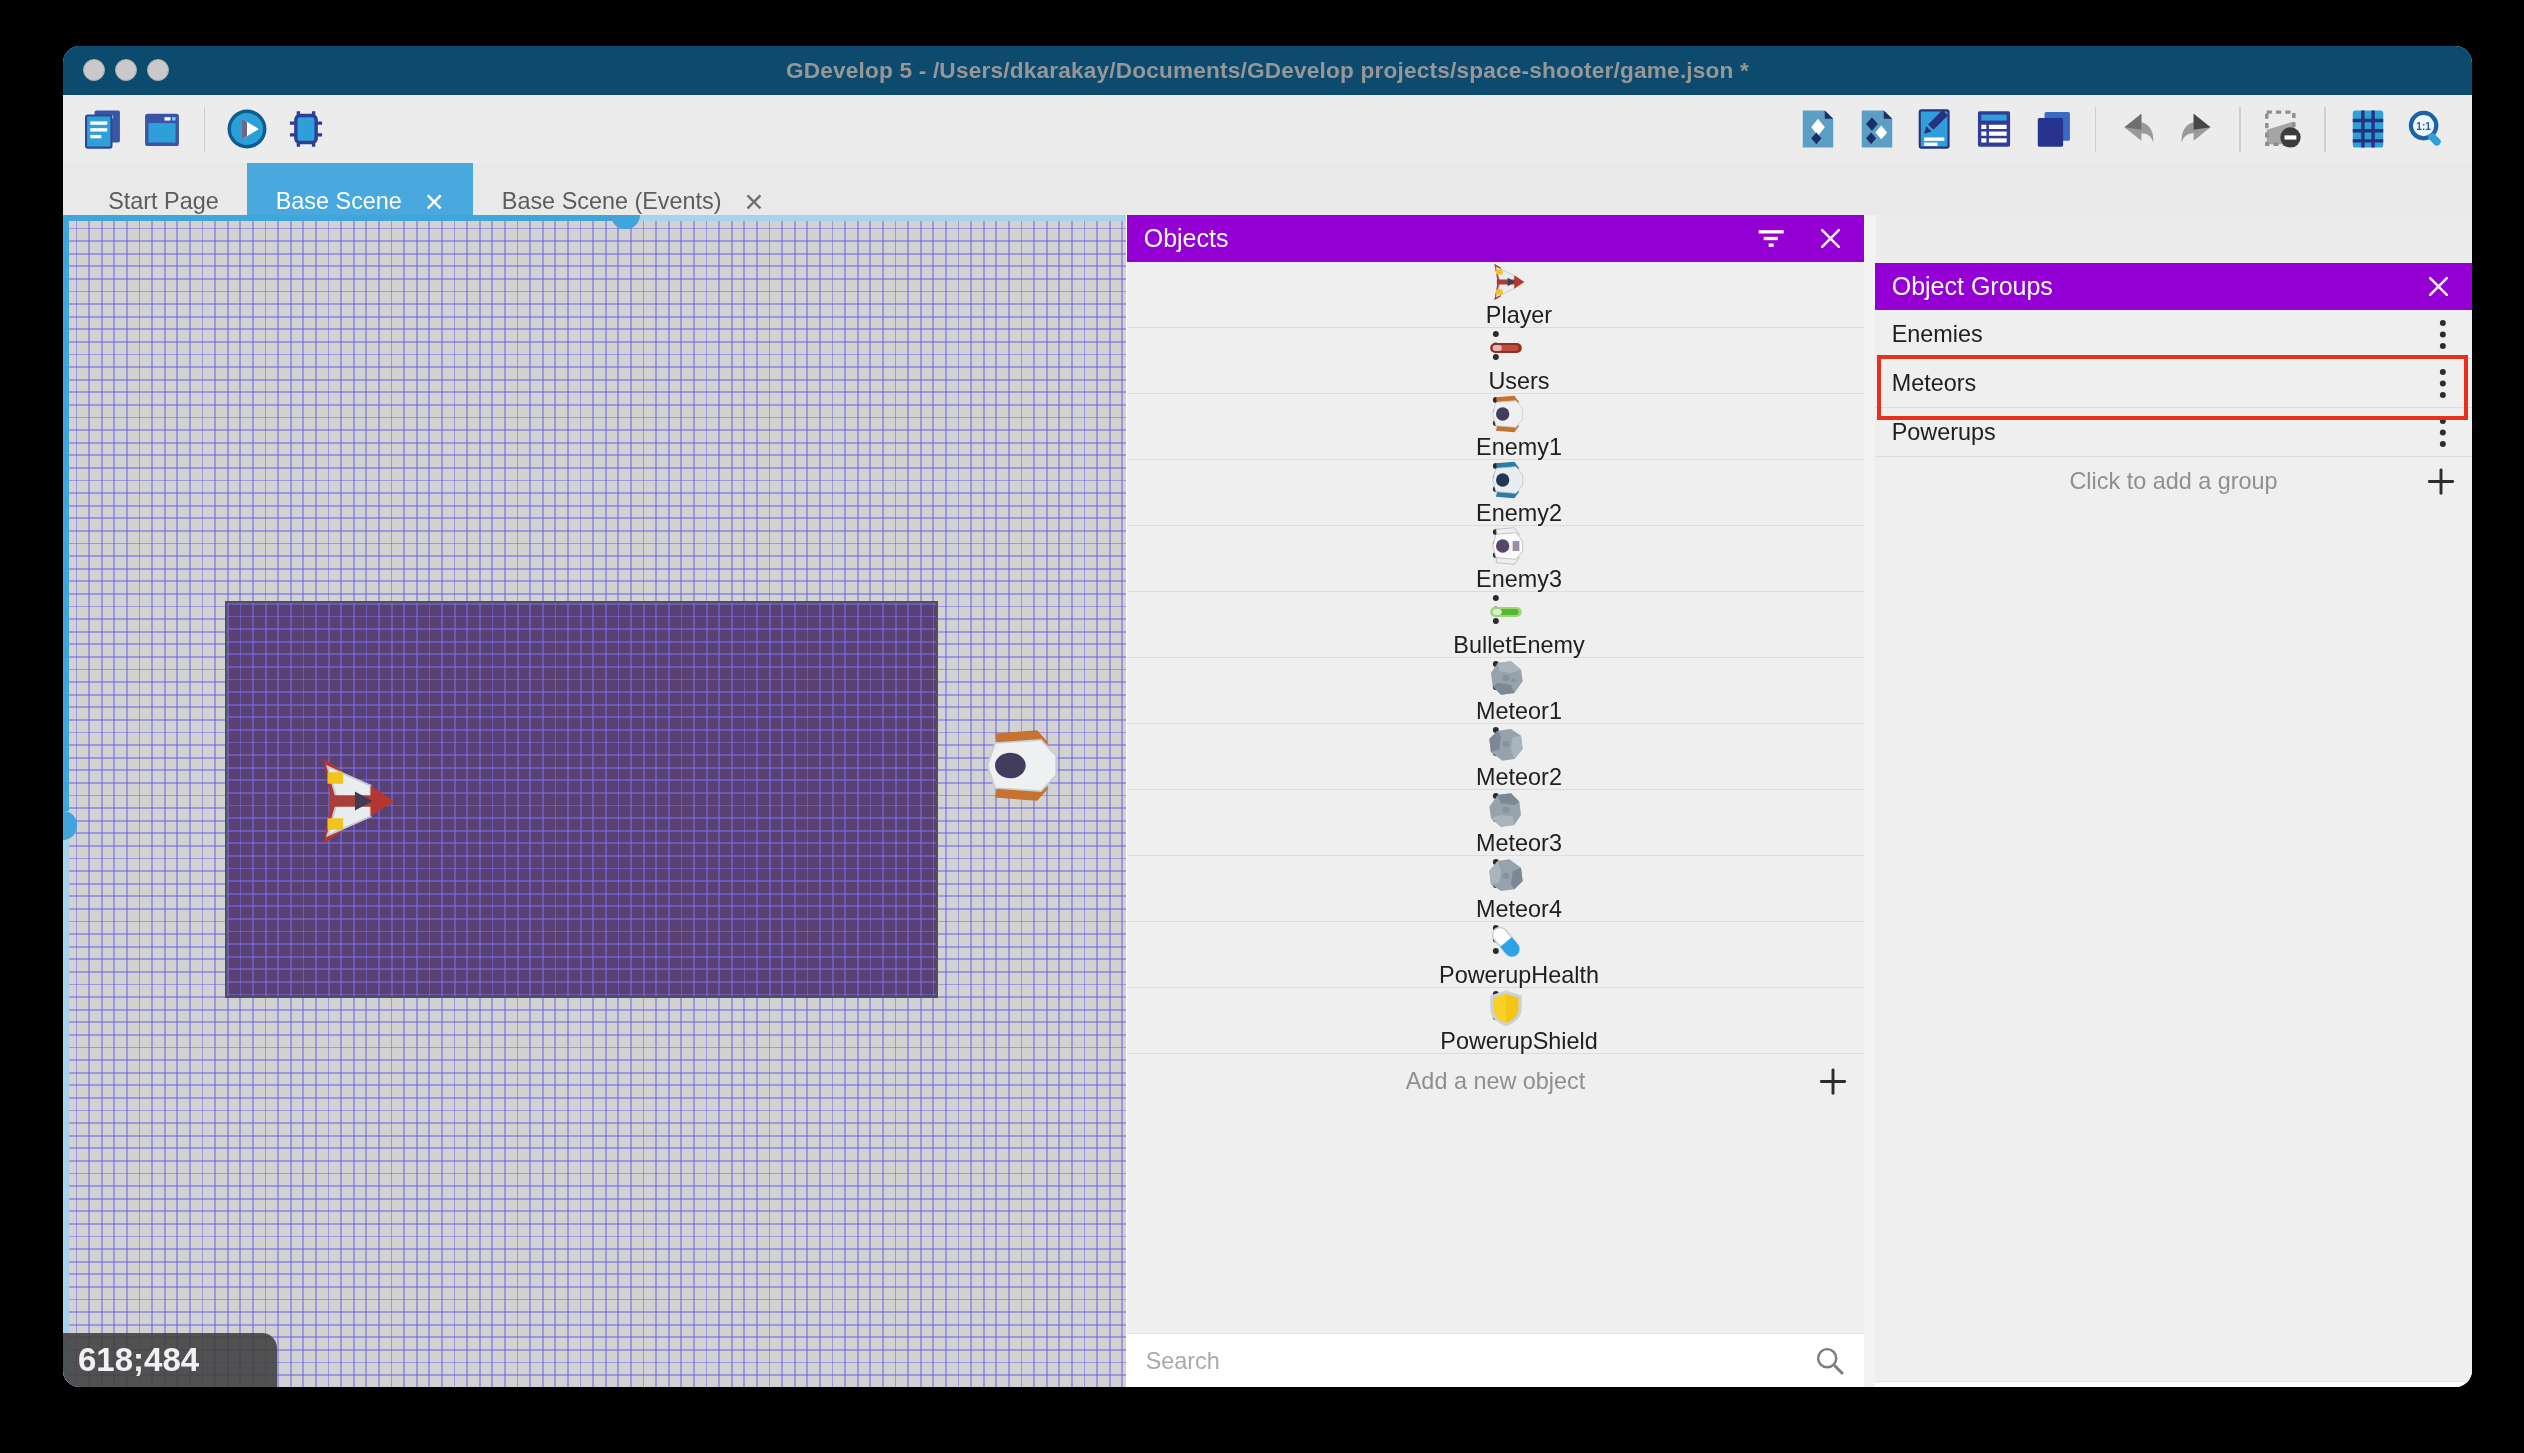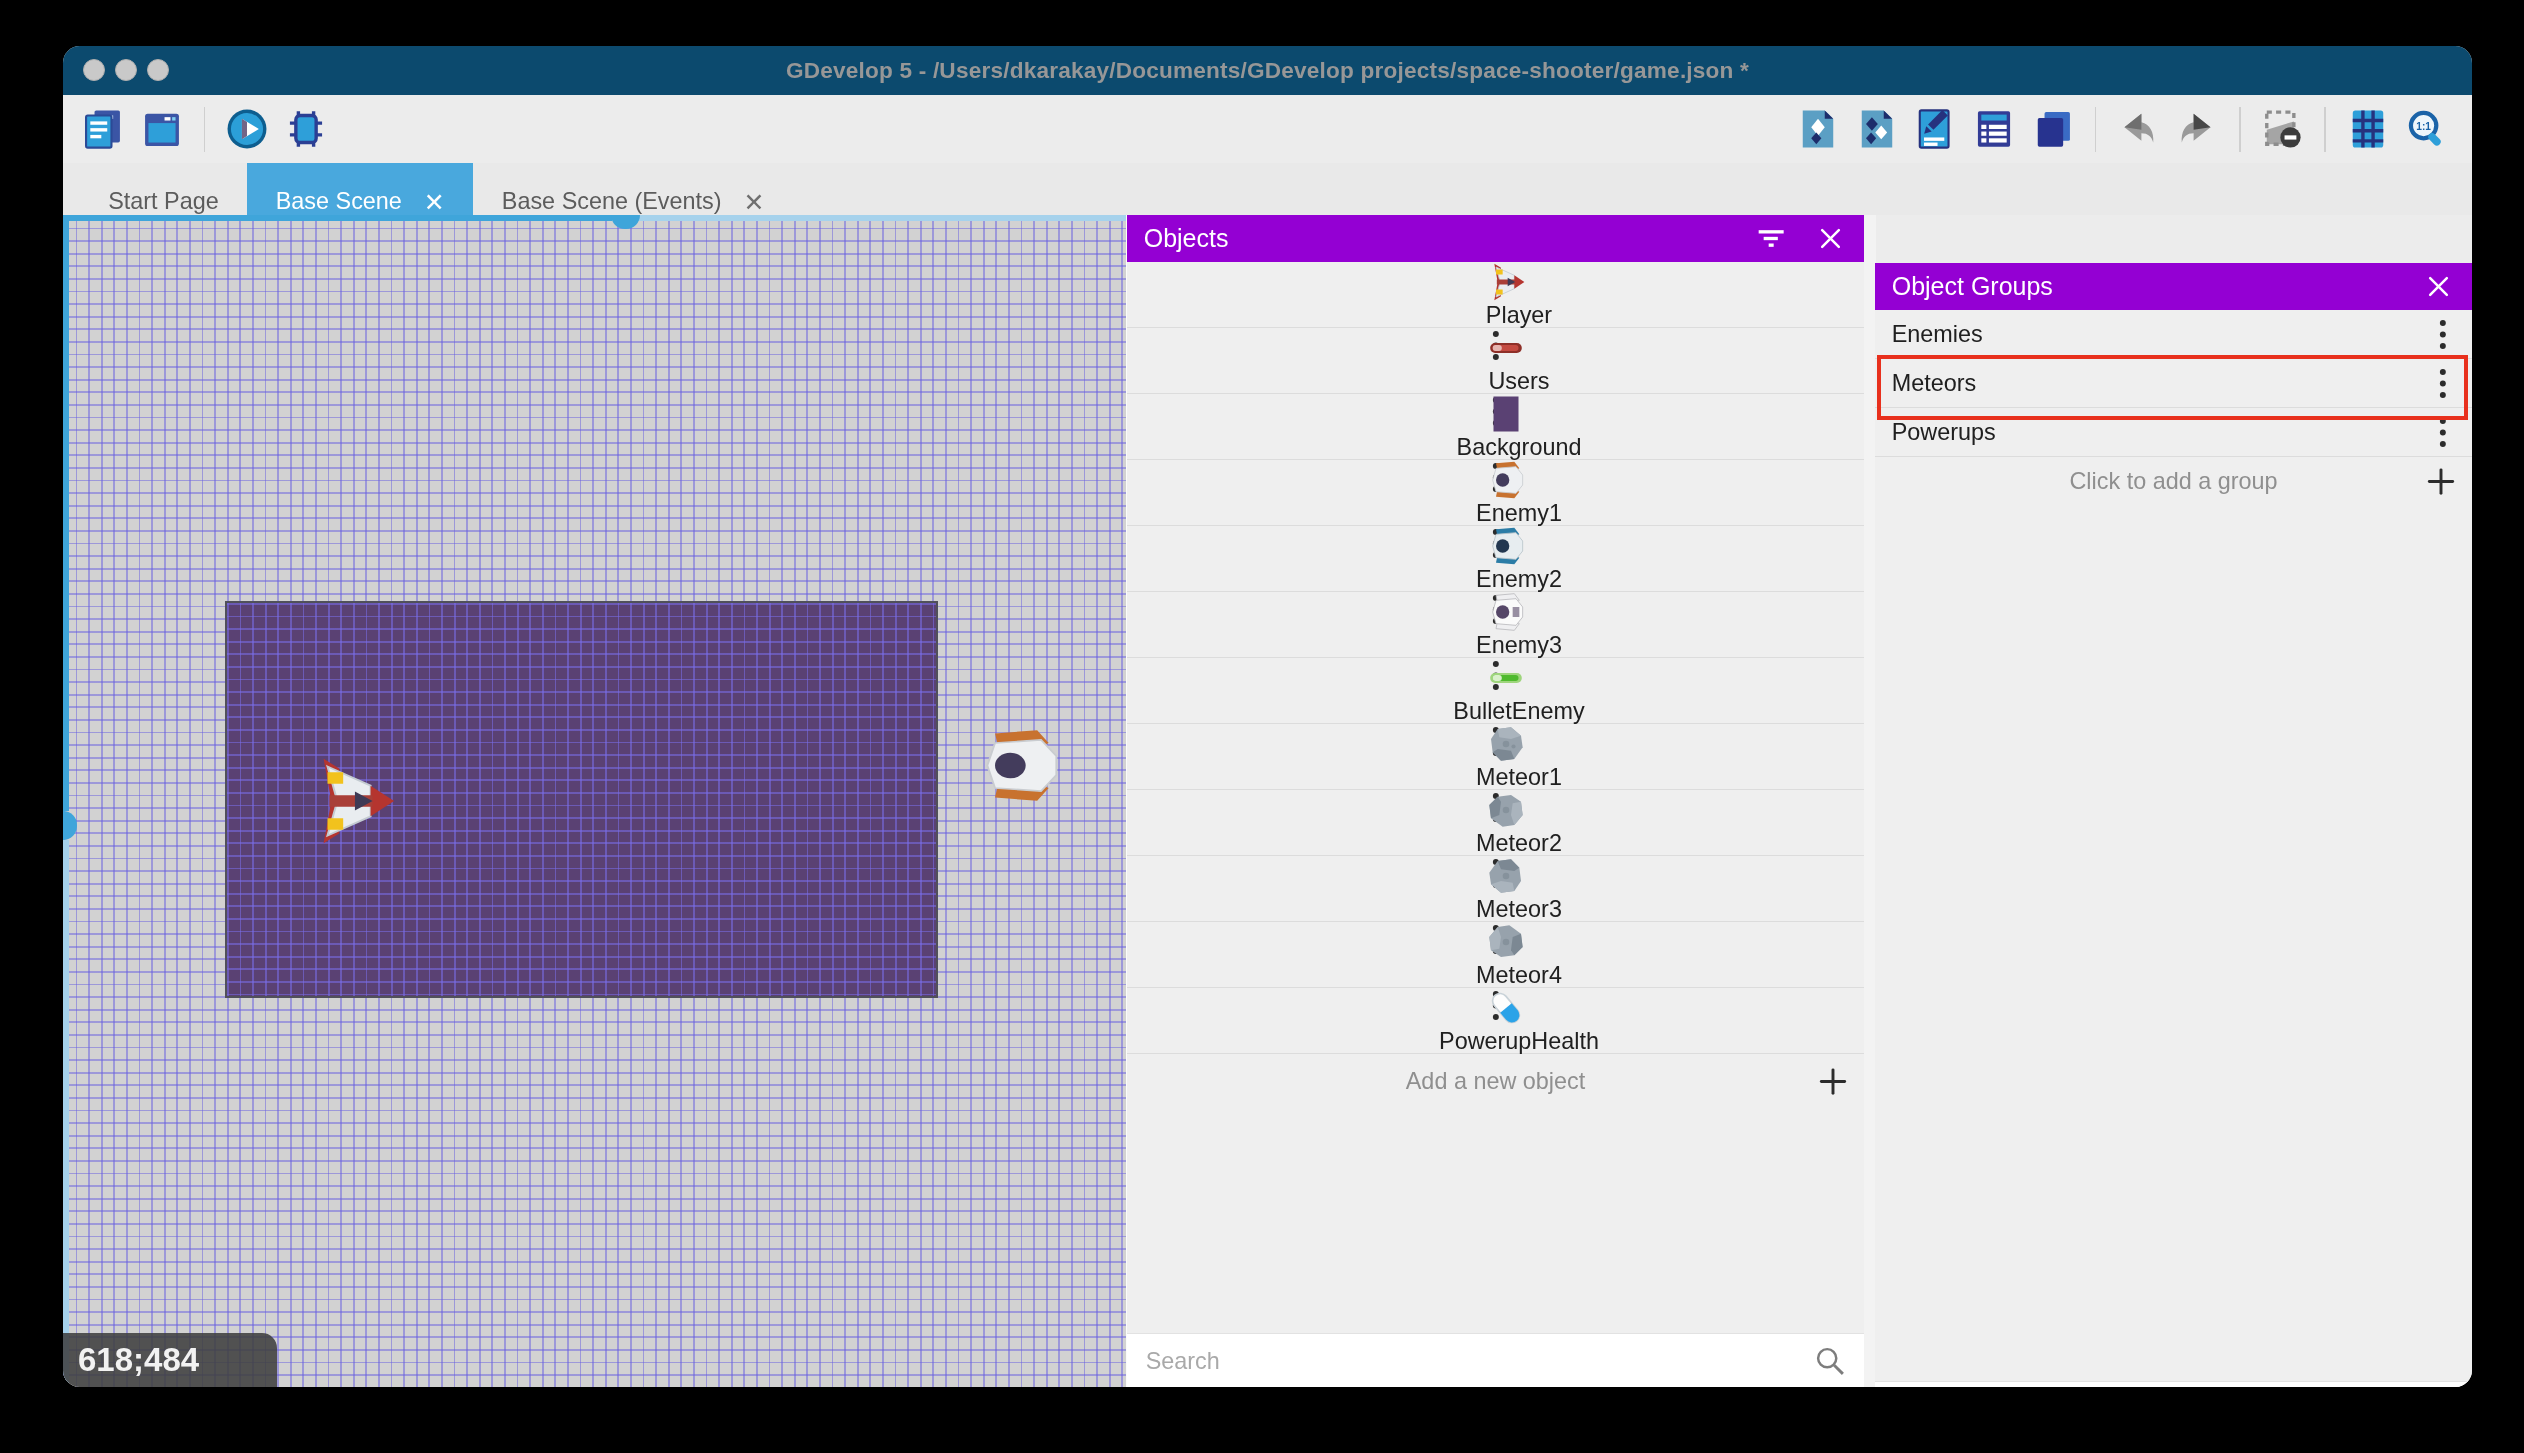--- a/index.html
+++ b/index.html
@@ -349,35 +349,20 @@
               <svg viewBox="0 0 14 40" width="11.7" height="33">
                 <circle cx="7" cy="6" r="3.6" fill="#2c2c2c"></circle>
                 <circle cx="7" cy="20" r="3.6" fill="#2c2c2c"></circle>
                 <circle cx="7" cy="34" r="3.6" fill="#2c2c2c"></circle>
               </svg>
             </span>
           </div>
           <div class="obj-row">
             <span class="thumb">
               <svg viewBox="0 0 48 48">
-                <rect x="9" y="3" width="30" height="42" fill="#5a4173"></rect>
-              </svg>
-            </span>
-            <span class="obj-label">Background</span>
-            <span class="kebab">
-              <svg viewBox="0 0 14 40" width="11.7" height="33">
-                <circle cx="7" cy="6" r="3.6" fill="#2c2c2c"></circle>
-                <circle cx="7" cy="20" r="3.6" fill="#2c2c2c"></circle>
-                <circle cx="7" cy="34" r="3.6" fill="#2c2c2c"></circle>
-              </svg>
-            </span>
-          </div>
-          <div class="obj-row">
-            <span class="thumb">
-              <svg viewBox="0 0 48 48">
                 <polygon points="12,4 34,2 40,10 28,16 14,14" fill="#c8722f"></polygon>
                 <polygon points="12,44 34,46 40,38 28,32 14,34" fill="#c8722f"></polygon>
                 <polygon points="12,10 36,8 44,18 44,30 36,40 12,38 8,24" fill="#eef0f2" stroke="#c9ccd0" stroke-width="1"></polygon>
                 <circle cx="20" cy="24" r="8" fill="#433c5c"></circle>
               </svg>
             </span>
             <span class="obj-label">Enemy1</span>
             <span class="kebab">
               <svg viewBox="0 0 14 40" width="11.7" height="33">
                 <circle cx="7" cy="6" r="3.6" fill="#2c2c2c"></circle>
@@ -522,20 +507,37 @@
           <div class="obj-row">
             <span class="thumb">
               <svg viewBox="0 0 48 48">
                 <g transform="rotate(-40 24 24)">
                   <rect x="15" y="4" width="18" height="40" rx="9" fill="#fdfdfd" stroke="#c9d2d8" stroke-width="2"></rect>
                   <path d="M15 24 v11 a9 9 0 0 0 18 0 v-11 z" fill="#2ba3e8"></path>
                 </g>
               </svg>
             </span>
             <span class="obj-label">PowerupHealth</span>
+            <span class="kebab">
+              <svg viewBox="0 0 14 40" width="11.7" height="33">
+                <circle cx="7" cy="6" r="3.6" fill="#2c2c2c"></circle>
+                <circle cx="7" cy="20" r="3.6" fill="#2c2c2c"></circle>
+                <circle cx="7" cy="34" r="3.6" fill="#2c2c2c"></circle>
+              </svg>
+            </span>
+          </div>
+          <div class="obj-row">
+            <span class="thumb">
+              <svg viewBox="0 0 48 48">
+                <path d="M24 3 L43 9 V24 C43 35 35 42 24 46 C13 42 5 35 5 24 V9 Z" fill="#c9d4da"></path>
+                <path d="M24 7 L39 12 V24 C39 33 33 39 24 42 C15 39 9 33 9 24 V12 Z" fill="#f5c516"></path>
+                <path d="M24 7 L24 42 C15 39 9 33 9 24 V12 Z" fill="#fdd835" opacity=".55"></path>
+              </svg>
+            </span>
+            <span class="obj-label">PowerupShield</span>
             <span class="kebab">
               <svg viewBox="0 0 14 40" width="11.7" height="33">
                 <circle cx="7" cy="6" r="3.6" fill="#2c2c2c"></circle>
                 <circle cx="7" cy="20" r="3.6" fill="#2c2c2c"></circle>
                 <circle cx="7" cy="34" r="3.6" fill="#2c2c2c"></circle>
               </svg>
             </span>
           </div>
           <div class="add-row objects">
             <span class="add-label">Add a new object</span>

